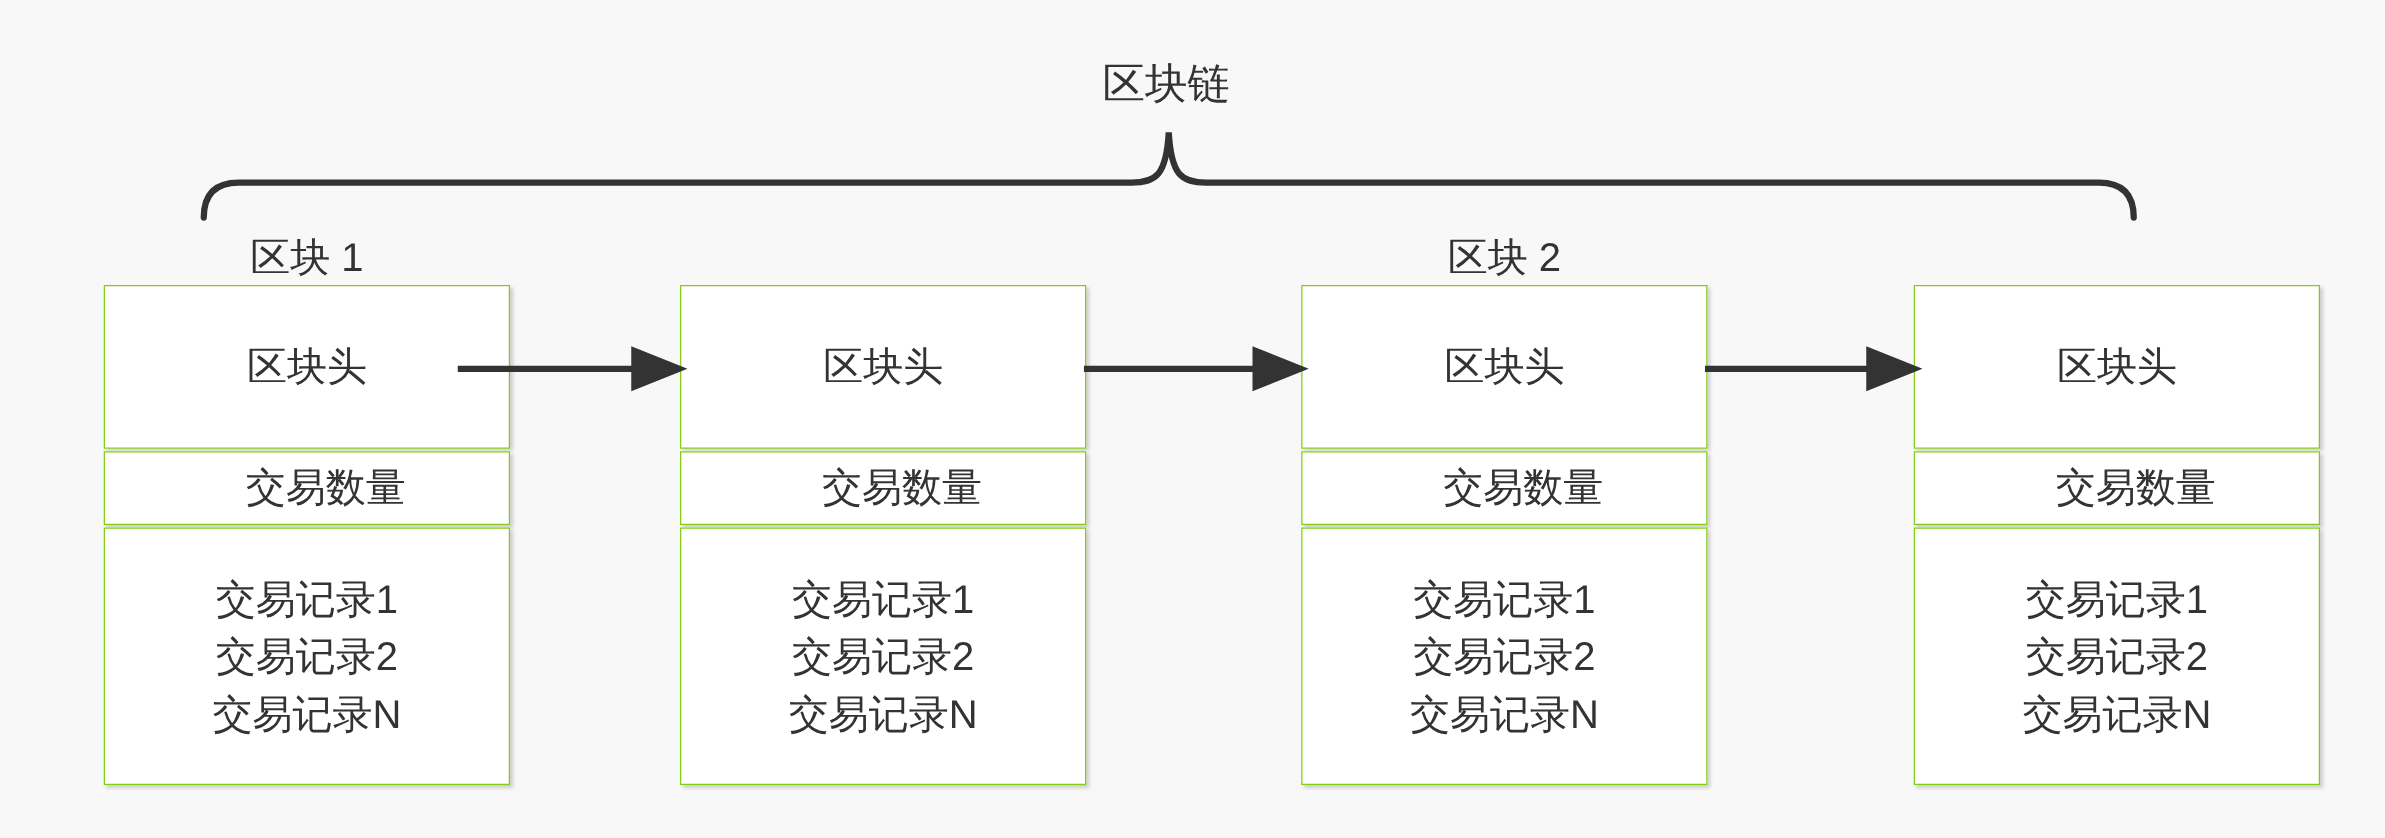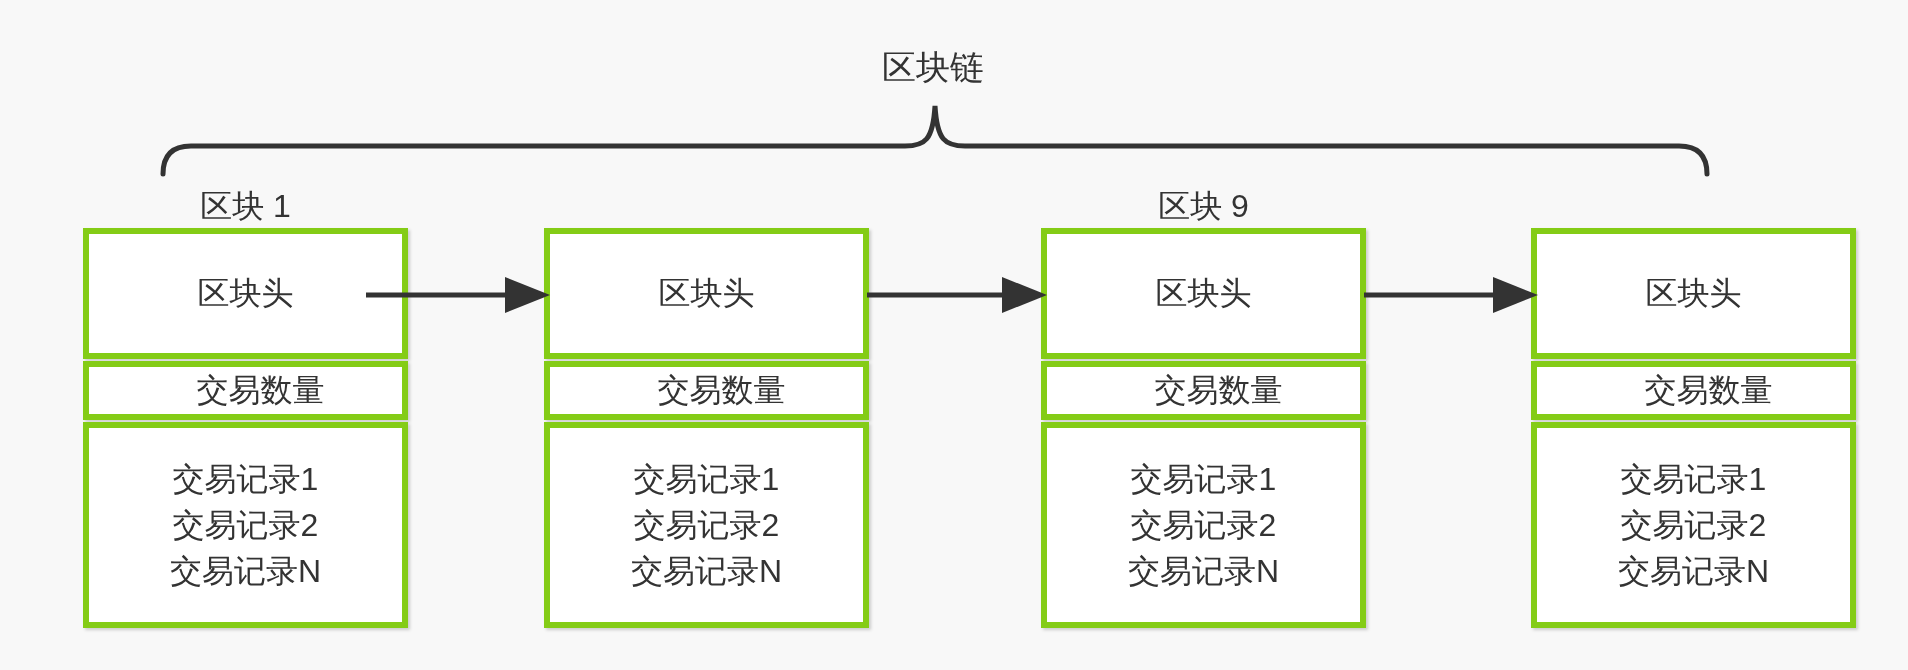--- a/index.html
+++ b/index.html
@@ -54,21 +54,21 @@
     text-align: center;
     font-size: 32px;
     color: #333333;
   }
   .sect {
     position: absolute;
     left: 0;
     width: 100%;
     box-sizing: border-box;
     background: #ffffff;
-    border: 6px solid #84cc16;
+    border: 1px solid #84cc16;
     box-shadow: 2px 2px 3px rgba(0,0,0,0.18);
     display: flex;
     align-items: center;
     justify-content: center;
     font-size: 32px;
     color: #333333;
   }
   .sect.header  { top: 42px;  height: 131px; }
   .sect.count   { top: 175px; height: 59px; padding-left: 30px;  }
   .sect.records { top: 236px; height: 206px; flex-direction: column; }
@@ -121,21 +121,21 @@
       <span>交易数量</span>
     </div>
     <div class="sect records">
       <div class="record-line">交易记录1</div>
       <div class="record-line">交易记录2</div>
       <div class="record-line">交易记录N</div>
     </div>
   </div>
 
   <div class="block b3">
-    <div class="block-label">区块 9</div>
+    <div class="block-label">区块 2</div>
     <div class="sect header">
       <span>区块头</span>
     </div>
     <div class="sect count">
       <span>交易数量</span>
     </div>
     <div class="sect records">
       <div class="record-line">交易记录1</div>
       <div class="record-line">交易记录2</div>
       <div class="record-line">交易记录N</div>

